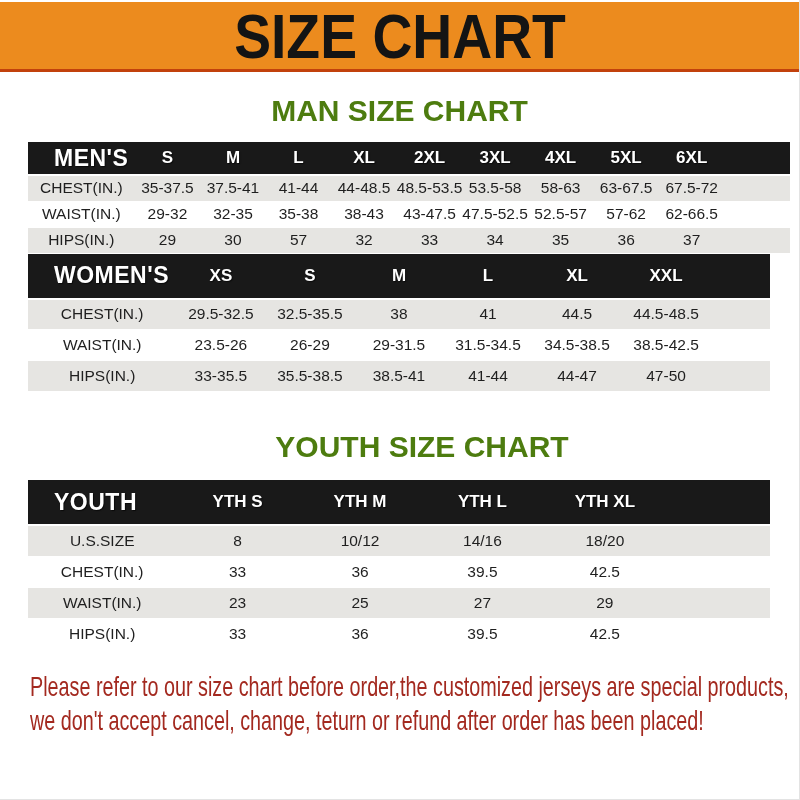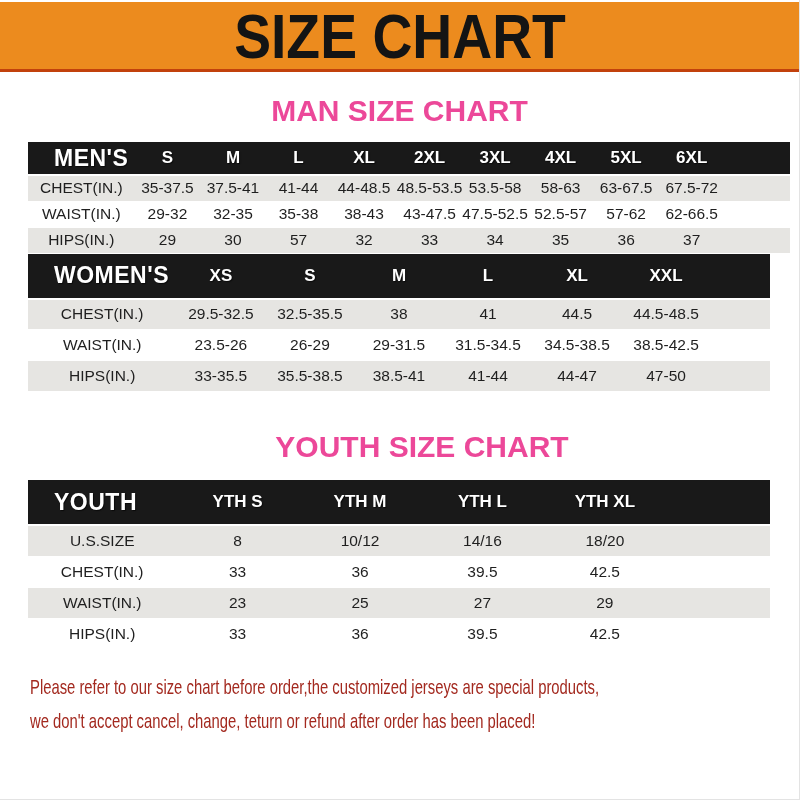--- a/index.html
+++ b/index.html
@@ -25,21 +25,21 @@
     color: #141414;
     letter-spacing: 0px;
     transform: scale(0.97, 1.1);
     white-space: nowrap;
   }
   .section-title {
     text-align: center;
     font-size: 30px;
     line-height: 34px;
     font-weight: bold;
-    color: #ec4899;
+    color: #4d7c0f;
     letter-spacing: 0px;
     white-space: nowrap;
   }
   .s1 .section-title { margin: 22px 0 14px 0; }
   .s2 .section-title { margin: 16px 0 13px 0; }
   .s3 .section-title { margin: 38px 0 16px 0; padding-left: 45px; }
 
   table {
     border-collapse: collapse;
     table-layout: fixed;
@@ -77,21 +77,21 @@
   tbody td {
     text-align: center;
     font-size: 15.5px;
     color: #1f1f1f;
     padding: 0;
     white-space: nowrap;
   }
   .footer {
     margin: 20px 0 12px 30px;
     color: #A3291F;
-    font-size: 21px;
+    font-size: 28px;
     line-height: 34px;
   }
   .footer-line {
     display: inline-block;
     transform: scaleX(0.84);
     transform-origin: left center;
     white-space: nowrap;
     display: block;
   }
   .footer-line span {

